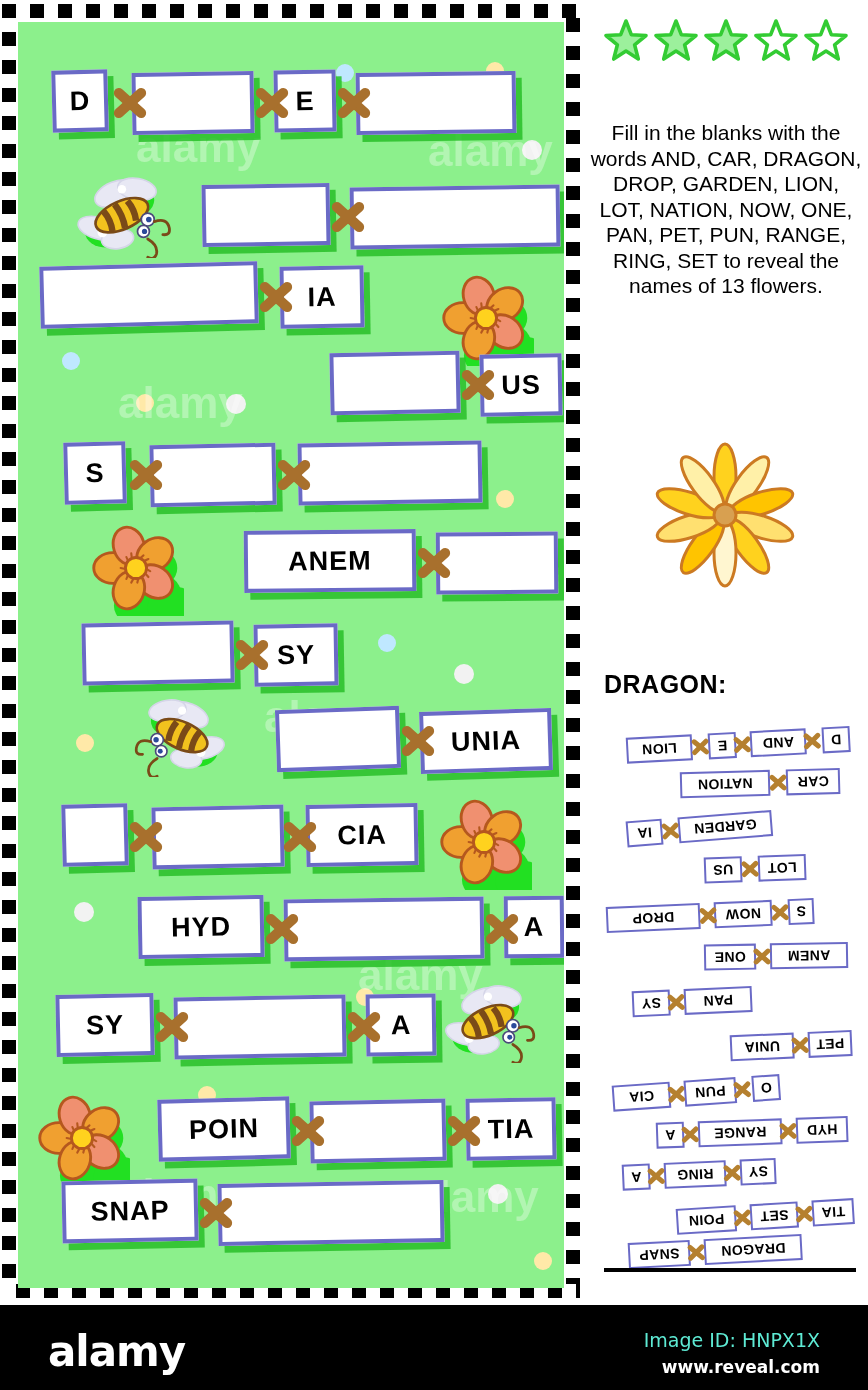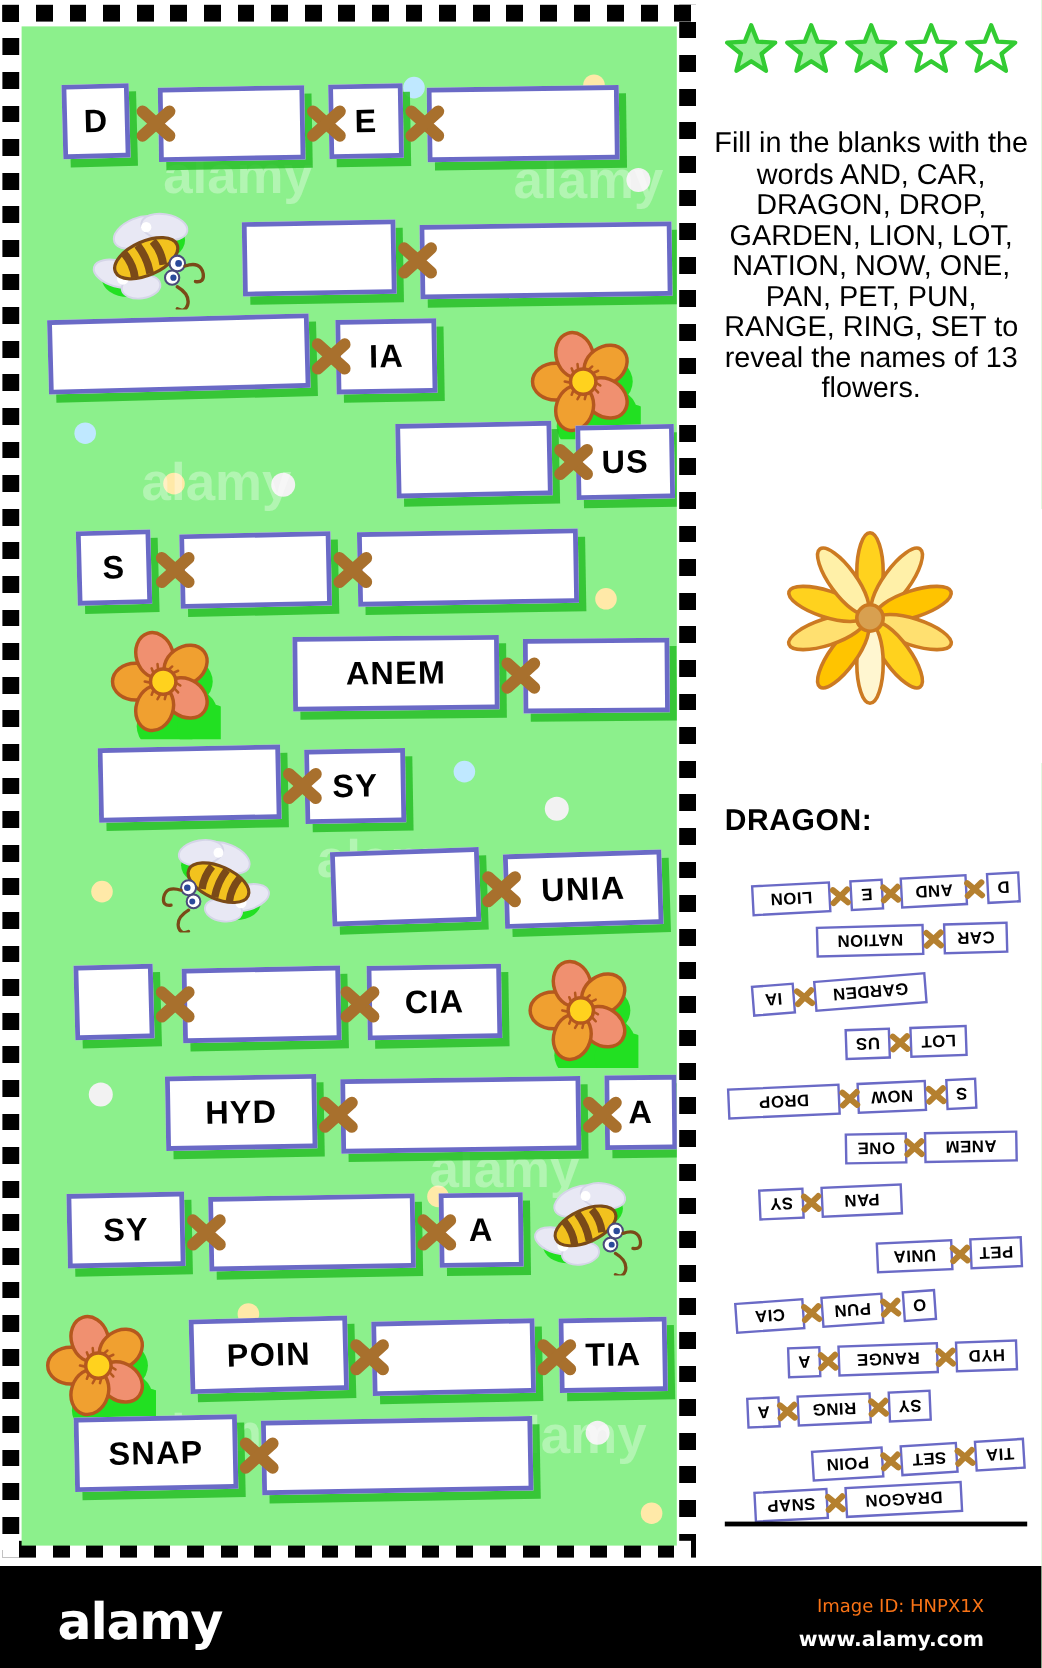--- a/index.html
+++ b/index.html
@@ -65,22 +65,22 @@
     pointer-events:none;user-select:none;
   }
 
   
   #side-panel{
     position:absolute;left:584px;top:0;width:284px;height:1305px;background:#fff;
   }
   #stars{position:absolute;left:12px;top:18px;width:260px;text-align:center;}
   #stars svg{margin:0 1px;}
   #instructions{
-    position:absolute;left:6px;top:107px;width:272px;
-    text-align:center;font-size:24px;line-height:25.5px;color:#000;
+    position:absolute;left:6px;top:120px;width:272px;
+    text-align:center;font-size:21px;line-height:25.5px;color:#000;
   }
   #daisy{position:absolute;left:650px;top:440px;}
   #answer-title{
     position:absolute;left:20px;top:670px;
     font-size:25px;font-weight:bold;letter-spacing:.5px;color:#000;
   }
   #answer-block{
     position:absolute;left:0px;top:705px;width:284px;height:555px;
     transform:rotate(180deg);
   }
@@ -104,21 +104,21 @@
   
   #footer{
     position:absolute;left:0;top:1305px;width:868px;height:85px;background:#000;
   }
   #alamy-logo{
     position:absolute;left:48px;top:22px;color:#fff;
     font-size:42px;font-weight:bold;font-family:"DejaVu Sans",sans-serif;
     letter-spacing:-1px;
   }
   #image-id{
-    position:absolute;right:48px;top:24px;color:#f97316;font-size:15px;
+    position:absolute;right:48px;top:24px;color:#5eead4;font-size:19px;
     font-family:"DejaVu Sans",sans-serif;
   }
   #alamy-url{
     position:absolute;right:48px;top:52px;color:#fff;font-size:17px;font-weight:bold;
     font-family:"DejaVu Sans",sans-serif;
   }
 </style>
 </head>
 <body>
 
@@ -554,14 +554,14 @@
       <circle cx="0" cy="0" r="11" fill="#d8a050" stroke="#cc7a22" stroke-width="3"></circle>
     </g>
   </svg>
 </div>
 
 <div id="answer-rule"></div>
 
 <div id="footer">
   <div id="alamy-logo">alamy</div>
   <div id="image-id">Image ID: HNPX1X</div>
-  <div id="alamy-url">www.alamy.com</div>
+  <div id="alamy-url">www.reveal.com</div>
 </div>
 
 </body></html>

